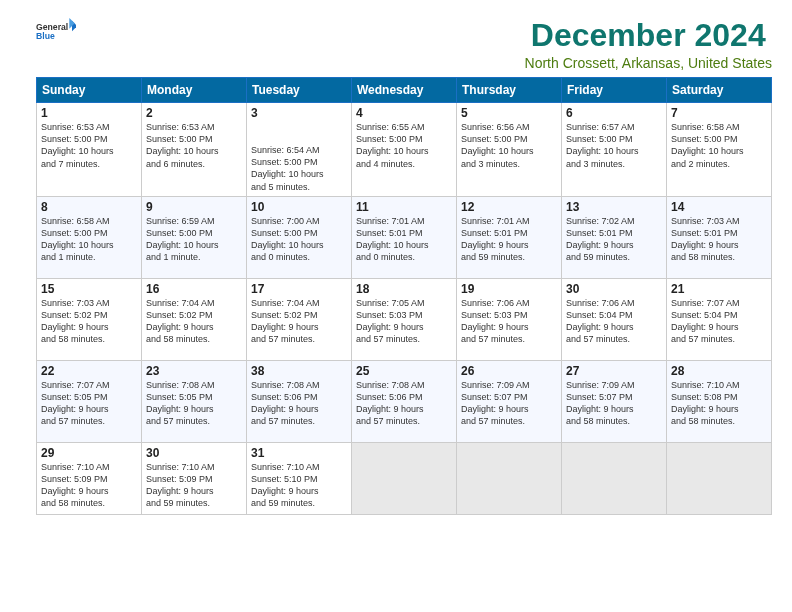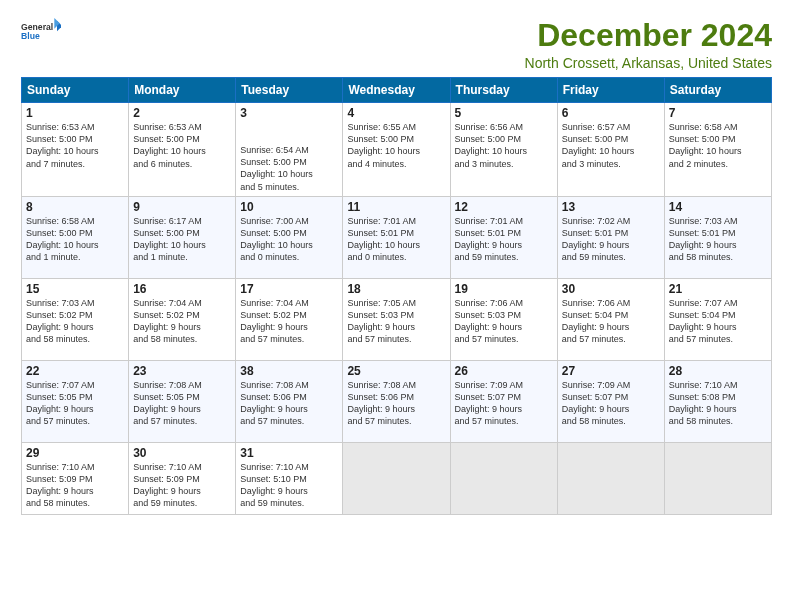--- a/index.html
+++ b/index.html
@@ -6,21 +6,21 @@
     body {
       font-family: Arial, sans-serif;
       background: #fff;
       width: 792px;
       height: 612px;
       overflow: hidden;
     }
     .page {
       width: 792px;
       height: 612px;
-      padding: 18px 20px 10px 21px;
+      padding: 18px 20px 10px 36px;
       background: #fff;
     }
     .header-area {
       display: flex;
       align-items: flex-start;
       justify-content: space-between;
       margin-bottom: 6px;
     }
     .logo {
       display: flex;
@@ -30,22 +30,23 @@
     .logo-icon {
       width: 40px;
       height: 28px;
     }
     .title-block {
       text-align: right;
     }
     .cal-title {
       font-size: 32px;
       font-weight: bold;
-      color: #4d7c0f;
+      color: #0f766e;
       line-height: 1.1;
+      text-align: center;
     }
     .cal-subtitle {
       font-size: 14px;
       color: #4d7c0f;
       margin-top: 2px;
     }
     .calendar {
       width: 100%;
       border-collapse: collapse;
       table-layout: fixed;
@@ -176,21 +177,21 @@
         <tr>
           <td>
             <span class="day-num">8</span>
             <div class="day-info" style="white-space: pre-line;">Sunrise: 6:58 AM
 Sunset: 5:00 PM
 Daylight: 10 hours
 and 1 minute.</div>
           </td>
           <td>
             <span class="day-num">9</span>
-            <div class="day-info" style="white-space: pre-line;">Sunrise: 6:17 AM
+            <div class="day-info" style="white-space: pre-line;">Sunrise: 6:59 AM
 Sunset: 5:00 PM
 Daylight: 10 hours
 and 1 minute.</div>
           </td>
           <td>
             <span class="day-num">10</span>
             <div class="day-info" style="white-space: pre-line;">Sunrise: 7:00 AM
 Sunset: 5:00 PM
 Daylight: 10 hours
 and 0 minutes.</div>

